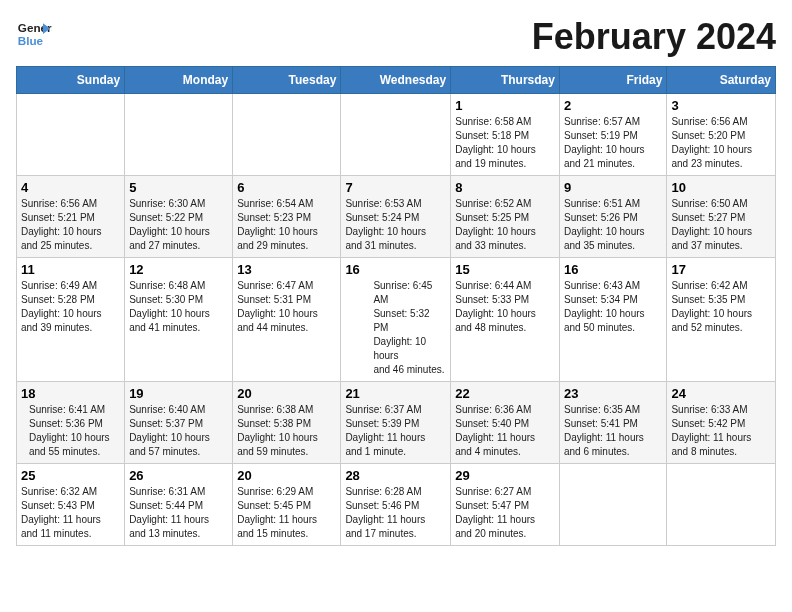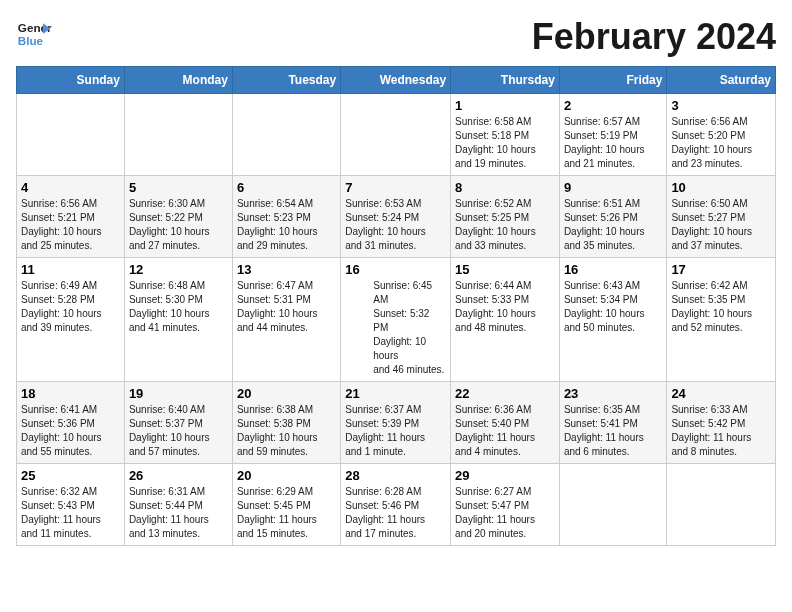--- a/index.html
+++ b/index.html
@@ -230,21 +230,21 @@
           <span class="day-num">17</span>
           <div class="day-info" style="white-space: pre-line;">Sunrise: 6:42 AM
 Sunset: 5:35 PM
 Daylight: 10 hours
 and 52 minutes.</div>
         </td>
       </tr>
       <tr>
         <td>
           <span class="day-num">18</span>
-          <div class="day-info" style="white-space: pre-line;">Sunrise: 6:41 AM
+          <div class="day-info" style="white-space: pre-line; margin-left: 8px;">Sunrise: 6:41 AM
 Sunset: 5:36 PM
 Daylight: 10 hours
 and 55 minutes.</div>
         </td>
         <td>
           <span class="day-num">19</span>
           <div class="day-info" style="white-space: pre-line;">Sunrise: 6:40 AM
 Sunset: 5:37 PM
 Daylight: 10 hours
 and 57 minutes.</div>

